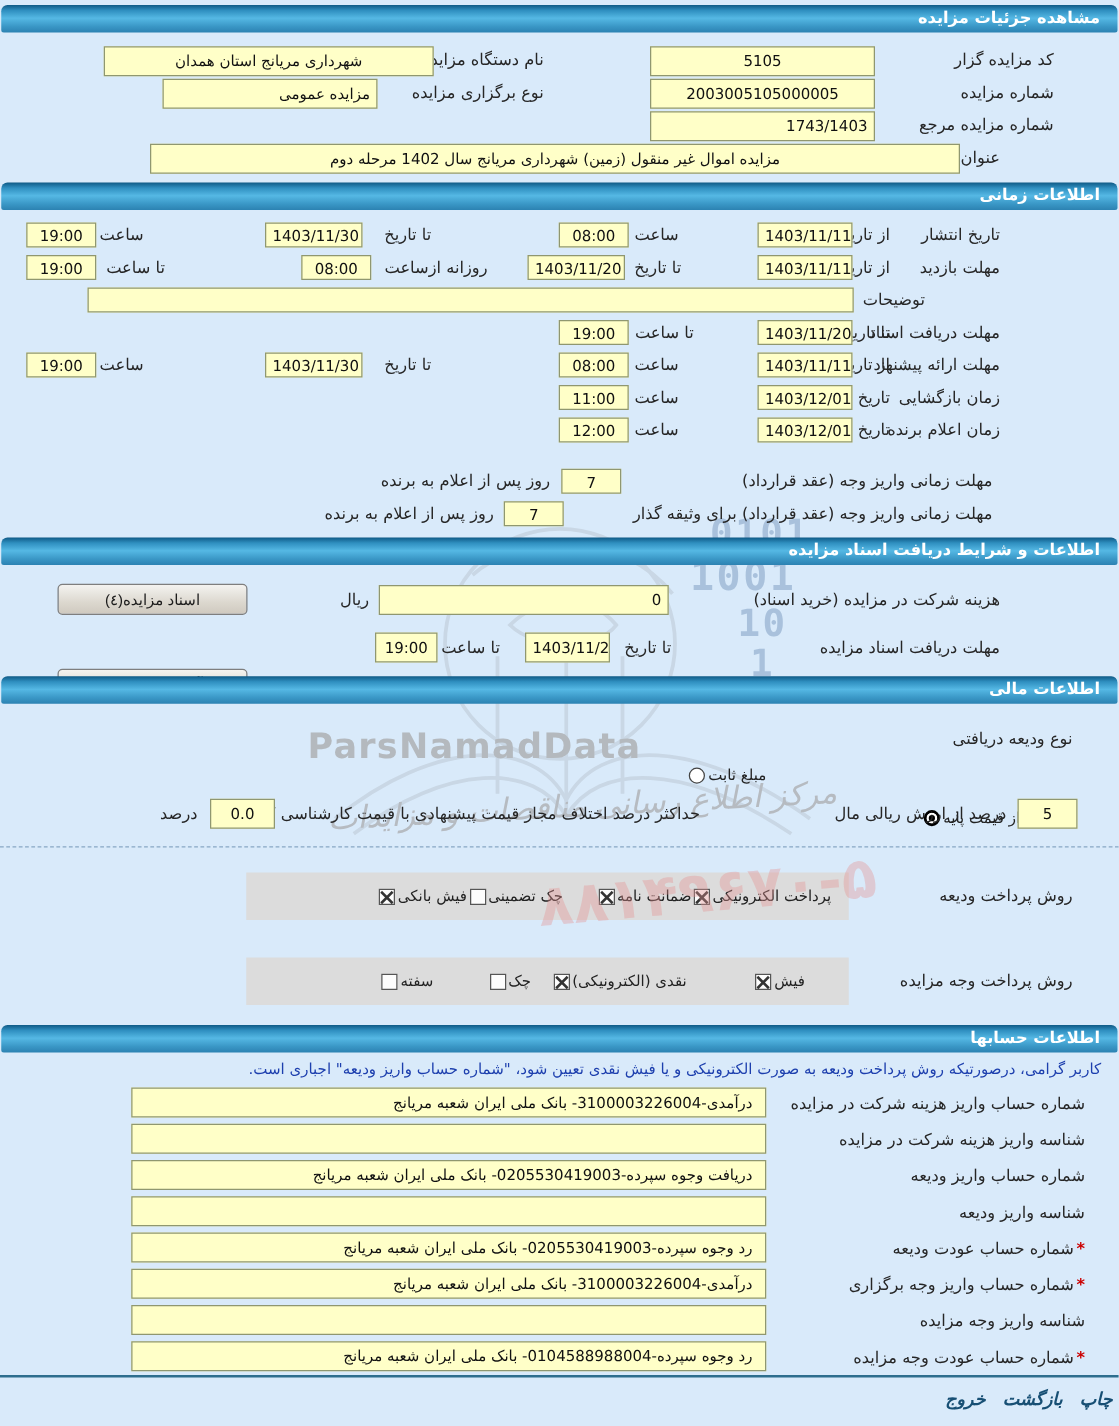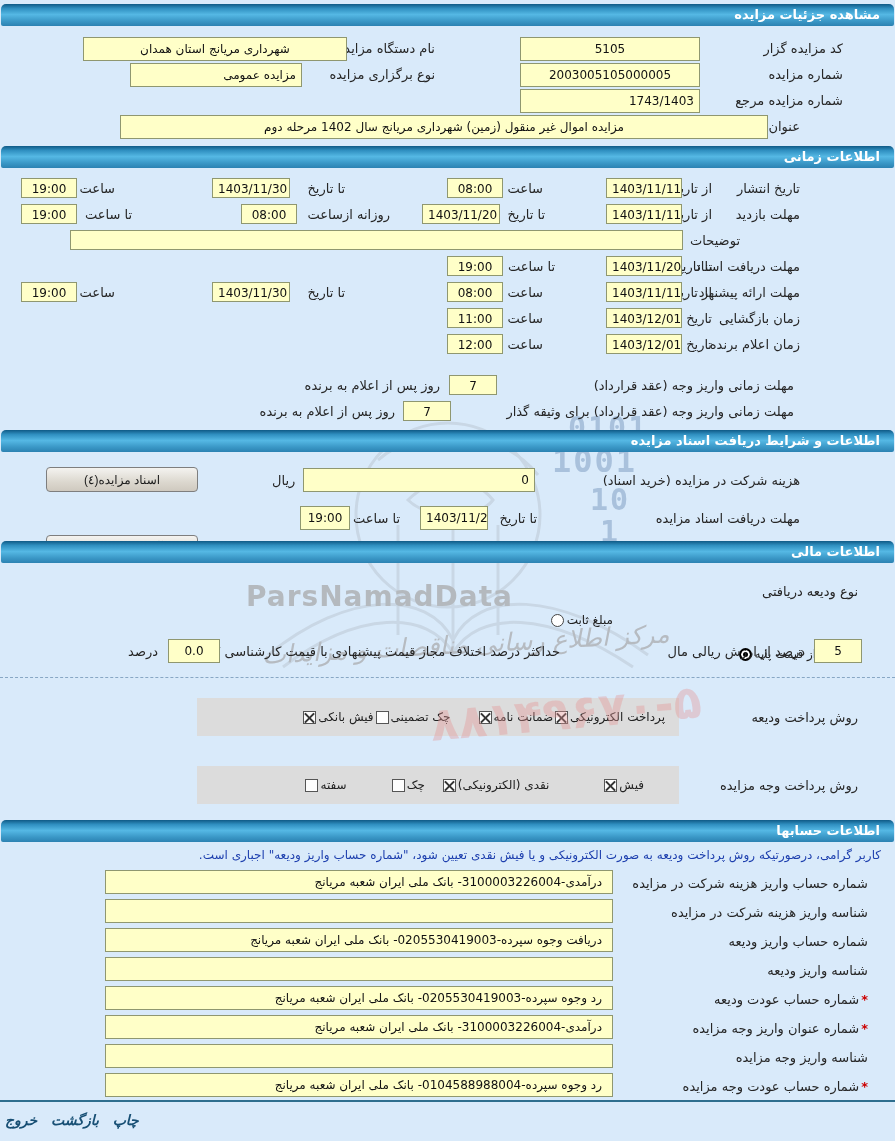--- a/index.html
+++ b/index.html
@@ -50,21 +50,21 @@
   .cb.on::after{transform:rotate(-45deg);}
   .rad{width:13px;height:13px;border-radius:50%;background:#fff;border:1px solid #444;box-sizing:border-box;display:inline-block;cursor:pointer;}
   .rad.on{background:#000;border:2px solid #000;box-shadow:inset 0 0 0 2px #fff;}
   .radio-item{position:absolute;z-index:1;display:inline-flex;align-items:center;gap:3px;white-space:nowrap;}
   
   .warn{position:absolute;z-index:1;color:#1d3fae;font-size:12px;white-space:nowrap;}
   
   .dash{position:absolute;left:0;right:0;z-index:1;border-top:1px dashed #88a7c4;height:0;}
   
   .footline{position:absolute;left:0;right:0;top:1100px;border-top:2px solid #2e6e8e;z-index:1;}
-  .footer-links{position:absolute;top:1112px;left:0;right:0;text-align:left;z-index:1;}
+  .footer-links{position:absolute;top:1112px;left:0;right:0;text-align:right;z-index:1;}
   .footer-links a{color:#174f74;font-weight:bold;font-style:italic;font-size:14px;text-decoration:none;margin:0 5px;cursor:pointer;}
   
   .wm{position:absolute;pointer-events:none;z-index:0;white-space:nowrap;}
   .wm-brand{left:246px;top:580px;font-size:28px;font-weight:bold;color:#b4b9be;direction:ltr;letter-spacing:1px;}
   .wm-tag{left:262px;top:630px;font-size:25px;font-style:italic;color:#b6bbc1;transform:rotate(-3deg);}
   .wm-site{left:258px;top:676px;font-size:25px;font-weight:bold;color:#a9c9e5;z-index:2;}
   .wm-phone{left:430px;top:686px;font-size:46px;font-weight:bold;color:rgba(228,148,148,.38);transform:rotate(-5deg);direction:ltr;z-index:2;letter-spacing:4px;}
   .wm-digit{font-family:"DejaVu Sans Mono",monospace;font-weight:bold;color:rgba(110,145,185,.45);letter-spacing:2px;}
 </style>
 </head>
@@ -257,21 +257,21 @@
 
   <span class="lbl" style="right:27px;top:934px;">شماره حساب واریز ودیعه</span>
   <div class="fld h24" style="left:105px;top:928px;width:508px;text-align:right;padding:0 10px;">دریافت وجوه سپرده-0205530419003- بانک ملی ایران شعبه مریانج</div>
 
   <span class="lbl" style="right:27px;top:963px;">شناسه واریز ودیعه</span>
   <div class="fld h24" style="left:105px;top:957px;width:508px;text-align:right;padding:0 10px;"></div>
 
   <span class="lbl" style="right:27px;top:992px;"><span class="req">*</span><span>شماره حساب عودت ودیعه</span></span>
   <div class="fld h24" style="left:105px;top:986px;width:508px;text-align:right;padding:0 10px;">رد وجوه سپرده-0205530419003- بانک ملی ایران شعبه مریانج</div>
 
-  <span class="lbl" style="right:27px;top:1021px;"><span class="req">*</span><span>شماره عنوان واریز وجه مزایده</span></span>
+  <span class="lbl" style="right:27px;top:1021px;"><span class="req">*</span><span>شماره حساب واریز وجه برگزاری</span></span>
   <div class="fld h24" style="left:105px;top:1015px;width:508px;text-align:right;padding:0 10px;">درآمدی-3100003226004- بانک ملی ایران شعبه مریانج</div>
 
   <span class="lbl" style="right:27px;top:1050px;margin-left:27px;">شناسه واریز وجه مزایده</span>
   <div class="fld h24" style="left:105px;top:1044px;width:508px;text-align:right;padding:0 10px;"></div>
 
   <span class="lbl" style="right:27px;top:1079px;"><span class="req">*</span><span>شماره حساب عودت وجه مزایده</span></span>
   <div class="fld h24" style="left:105px;top:1073px;width:508px;text-align:right;padding:0 10px;">رد وجوه سپرده-0104588988004- بانک ملی ایران شعبه مریانج</div>
 
   <div class="footline"></div>
   <div class="footer-links">

